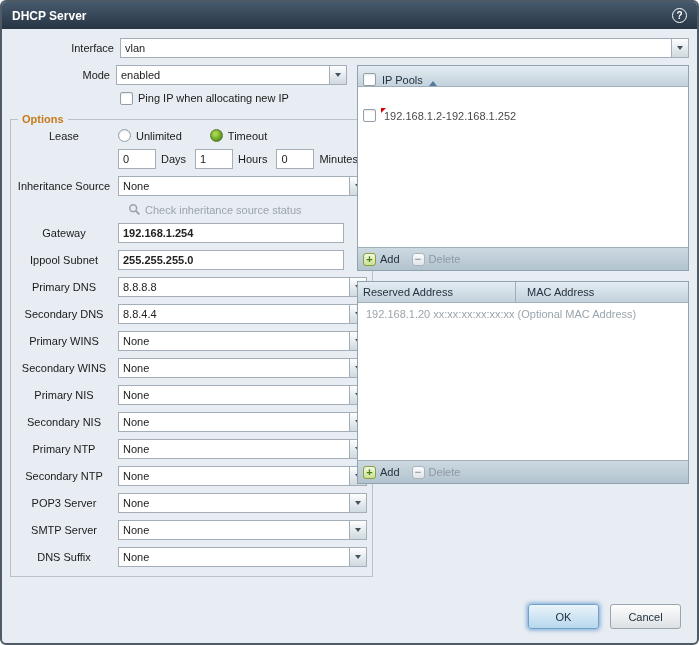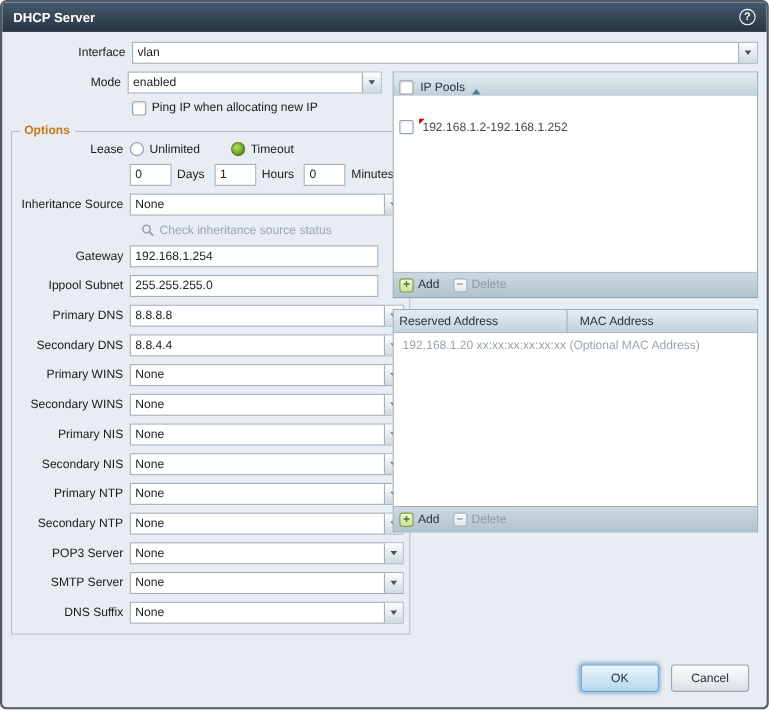--- a/index.html
+++ b/index.html
@@ -43,21 +43,21 @@
   .columns { display: flex; align-items: flex-start; }
   .left-col { width: 337px; flex: none; }
   .right-col { flex: 1; margin-left: 10px; }
 
   
   .tinput, .small-input {
     height: 20px; border: 1px solid #a3aeb8; background: #fff;
     font: 11px "Liberation Sans", sans-serif; color: #222;
     padding: 0 4px;
   }
-  .tinput { flex: 1; margin-right: 23px; }
+  .tinput { flex: 1; margin-right: 23px; font-weight: bold; }
   .small-input { width: 38px; flex: none; }
   .combo {
     flex: 1; height: 20px; display: flex;
     border: 1px solid #a3aeb8; background: #fff;
   }
   .combo .cinput {
     flex: 1; border: 0; min-width: 0; padding: 0 4px;
     font: 11px "Liberation Sans", sans-serif; color: #222;
     background: transparent; outline: none;
   }
@@ -98,21 +98,21 @@
   .radio-label { margin: 0 28px 0 5px; }
 
   
   fieldset.options {
     border: 1px solid #b7c2cb; margin-top: 2px;
     padding: 4px 5px 2px 5px;
   }
   fieldset.options legend {
     color: #c87a1b; font-weight: bold; padding: 0 4px; margin-left: 2px;
   }
-  fieldset .flabel { width: 96px; }
+  fieldset .flabel { width: 96px; text-align: center; }
   .timeout-row { margin-left: 102px; }
   .unit-label { margin: 0 9px 0 5px; }
   .status-row { margin-left: 112px; cursor: pointer; }
   .status-label { color: #9aa5ad; margin-left: 4px; }
 
   
   .panel { border: 1px solid #8fa3b1; background: #fff; }
   .panel + .panel { margin-top: 10px; }
   .grid-header {
     height: 21px; display: flex; align-items: flex-end;

